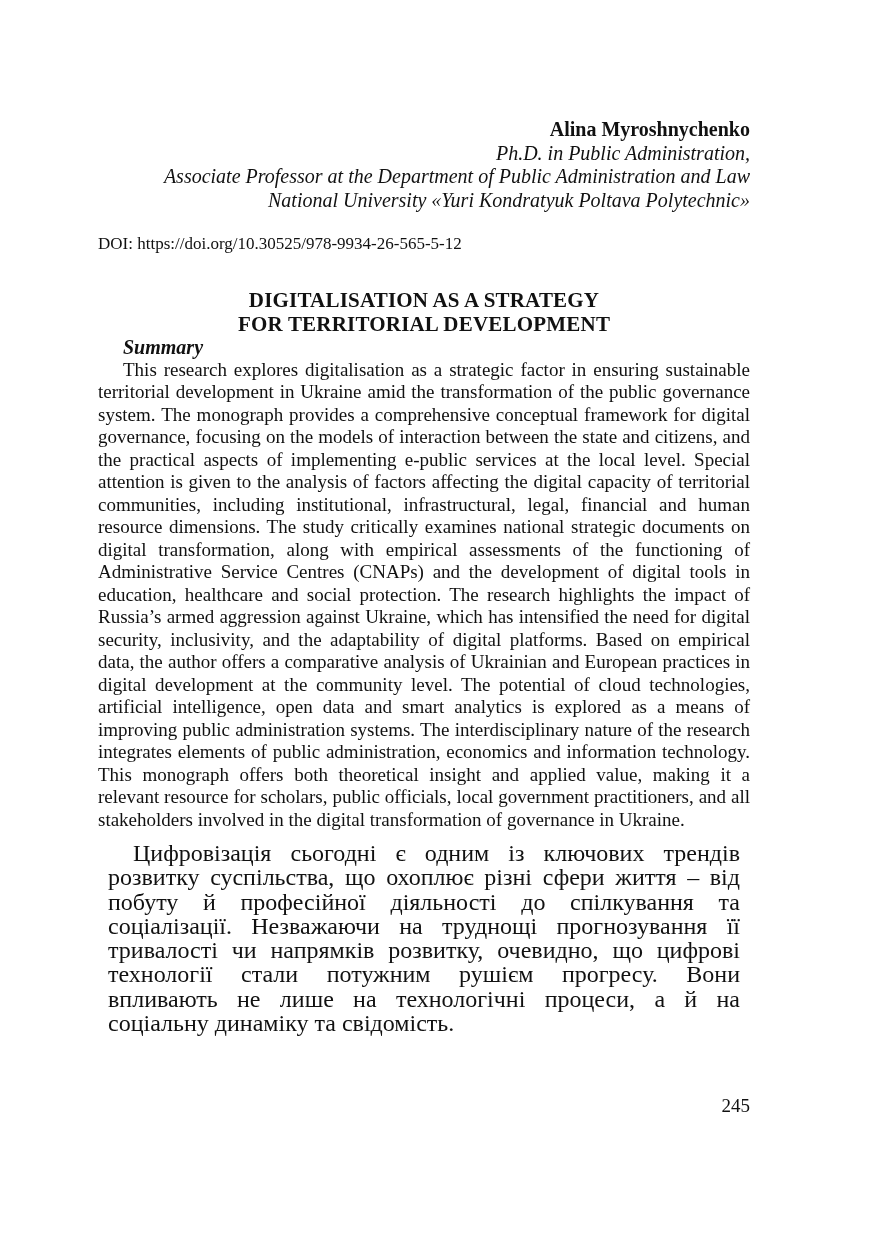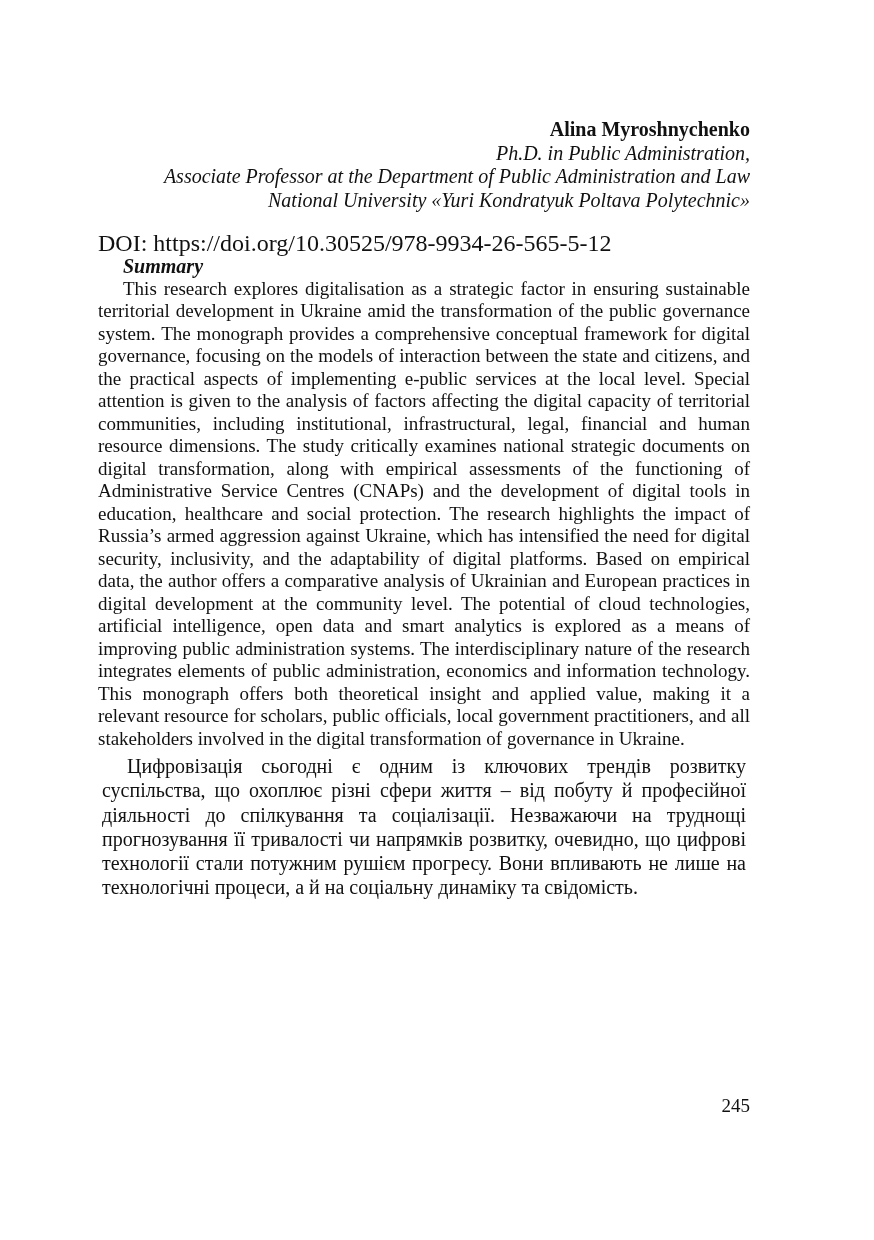--- a/index.html
+++ b/index.html
@@ -31,21 +31,21 @@
     font-weight: bold;
     font-style: normal;
   }
   .author-degree,
   .author-position,
   .author-affiliation {
     font-style: italic;
   }
   .doi-line {
     margin-top: 20px;
-    font-size: 24px;
+    font-size: 17px;
     line-height: 23px;
     text-align: left;
   }
   .paper-title {
     margin-top: 33px;
     text-align: center;
     font-weight: bold;
     font-size: 21px;
     line-height: 24px;
     letter-spacing: 0.2px;
@@ -65,22 +65,22 @@
     text-indent: 25px;
   }
   .intro-heading {
     margin-top: 21px;
     text-align: center;
     font-weight: bold;
     font-size: 20px;
     line-height: 24px;
   }
   .intro-text {
-    margin: 4px;
-    font-size: 20px;
+    margin: 10px;
+    font-size: 24px;
     line-height: 24.3px;
     text-align: justify;
     text-indent: 25px;
   }
   .page-number {
     position: absolute;
     top: 1095px;
     left: 98px;
     width: 652px;
     text-align: right;
@@ -94,20 +94,24 @@
 
   <div class="author-block">
     <div class="author-name">Alina Myroshnychenko</div>
     <div class="author-degree">Ph.D. in Public Administration,</div>
     <div class="author-position">Associate Professor at the Department of Public Administration and Law</div>
     <div class="author-affiliation">National University «Yuri Kondratyuk Poltava Polytechnic»</div>
   </div>
 
   <div class="doi-line">DOI: https://doi.org/10.30525/978-9934-26-565-5-12</div>
 
+  <div class="paper-title">
+    <div>DIGITALISATION AS A STRATEGY</div>
+    <div>FOR TERRITORIAL DEVELOPMENT</div>
+  </div>
 
   <div class="summary-heading">Summary</div>
   <p class="summary-text">This research explores digitalisation as a strategic factor in ensuring sustainable territorial development in Ukraine amid the transformation of the public governance system. The monograph provides a comprehensive conceptual framework for digital governance, focusing on the models of interaction between the state and citizens, and the practical aspects of implementing e-public services at the local level. Special attention is given to the analysis of factors affecting the digital capacity of territorial communities, including institutional, infrastructural, legal, financial and human resource dimensions. The study critically examines national strategic documents on digital transformation, along with empirical assessments of the functioning of Administrative Service Centres (CNAPs) and the development of digital tools in education, healthcare and social protection. The research highlights the impact of Russia’s armed aggression against Ukraine, which has intensified the need for digital security, inclusivity, and the adaptability of digital platforms. Based on empirical data, the author offers a comparative analysis of Ukrainian and European practices in digital development at the community level. The potential of cloud technologies, artificial intelligence, open data and smart analytics is explored as a means of improving public administration systems. The interdisciplinary nature of the research integrates elements of public administration, economics and information technology. This monograph offers both theoretical insight and applied value, making it a relevant resource for scholars, public officials, local government practitioners, and all stakeholders involved in the digital transformation of governance in Ukraine.</p>
 
   <p class="intro-text">Цифровізація сьогодні є одним із ключових трендів розвитку суспільства, що охоплює різні сфери життя – від побуту й професійної діяльності до спілкування та соціалізації. Незважаючи на труднощі прогнозування її тривалості чи напрямків розвитку, очевидно, що цифрові технології стали потужним рушієм прогресу. Вони впливають не лише на технологічні процеси, а й на соціальну динаміку та свідомість.</p>
 
 </div>
 
 <div class="page-number">245</div>
 

